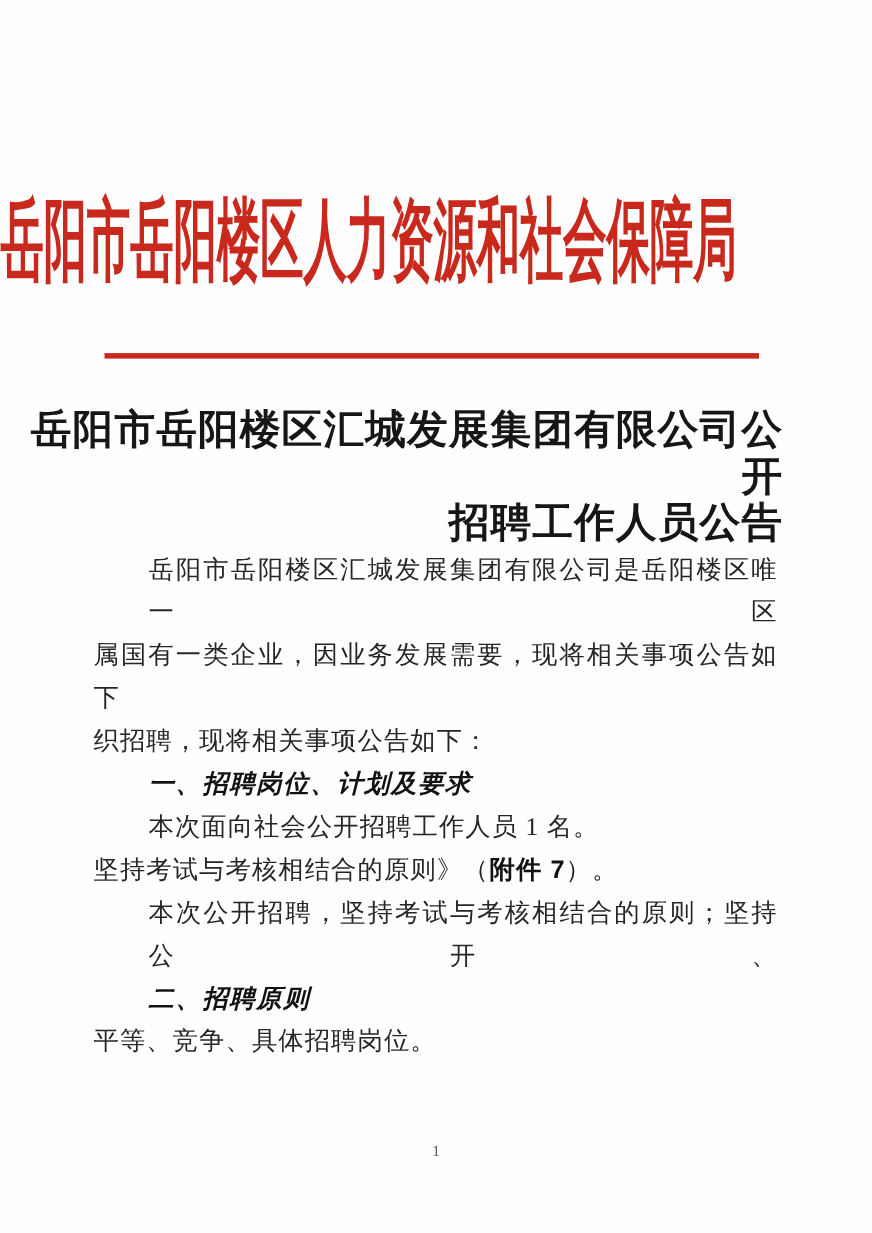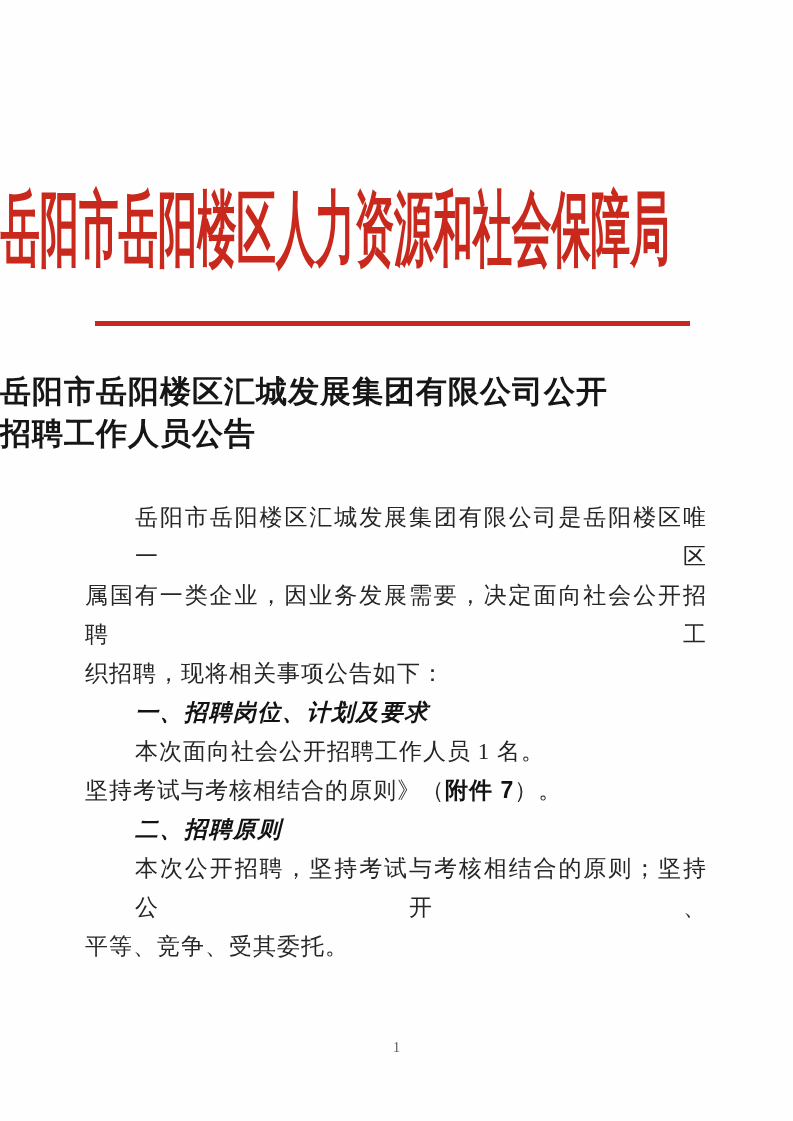--- a/index.html
+++ b/index.html
@@ -20,21 +20,21 @@
   }
 
   
   .letterhead {
     position: absolute;
     top: 178px;
     left: 0;
     width: 669px;
     height: 104px;
     display: flex;
-    align-items: center;
+    align-items: flex-start;
     justify-content: center;
   }
   .letterhead-text {
     font-size: 82px;
     line-height: 1;
     font-weight: 700;
     color: #c9281c;
     white-space: nowrap;
     transform: scaleX(0.48);
     transform-origin: center center;
@@ -51,24 +51,24 @@
     height: 5px;
     background: #c9281c;
   }
 
   
   .doc-title {
     position: absolute;
     top: 371px;
     left: 0;
     width: 712px;
-    text-align: left;
+    text-align: right;
     font-weight: 700;
     color: #161616;
-    font-size: 31px;
+    font-size: 37px;
     line-height: 42px;
     letter-spacing: 1px;
     font-family: "Liberation Serif", "DejaVu Serif", serif;
   }
 
   
   .body-block {
     position: absolute;
     top: 498px;
     left: 85px;
@@ -126,33 +126,33 @@
 
   <div class="red-rule"></div>
 
   <div class="doc-title">
     <div>岳阳市岳阳楼区汇城发展集团有限公司公开</div>
     <div>招聘工作人员公告</div>
   </div>
 
   <div class="body-block">
     <div class="line fill indent">岳阳市岳阳楼区汇城发展集团有限公司是岳阳楼区唯一区</div>
-    <div class="line fill">属国有一类企业，因业务发展需要，决定面向社会公开招聘工</div>
+    <div class="line fill">属国有一类企业，因业务发展需要，现将相关事项公告如下</div>
     <div class="line">织招聘，现将相关事项公告如下：</div>
 
     <div class="line indent heading">一、招聘岗位、计划及要求</div>
 
     <div class="line indent">本次面向社会公开招聘工作人员 1 名。</div>
 
     <div class="line"><span>坚持考试与考核相结合的原则》（</span><span class="bold-seg">附件 7</span><span>）。</span></div>
 
+    <div class="line fill indent">本次公开招聘，坚持考试与考核相结合的原则；坚持公开、</div>
+
     <div class="line indent heading">二、招聘原则</div>
-
-    <div class="line fill indent">本次公开招聘，坚持考试与考核相结合的原则；坚持公开、</div>
-    <div class="line">平等、竞争、受其委托。</div>
+    <div class="line">平等、竞争、具体招聘岗位。</div>
 
   </div>
 
   <div class="footer">
     <span>1</span>
   </div>
 
 </div>
 
 </body></html>

